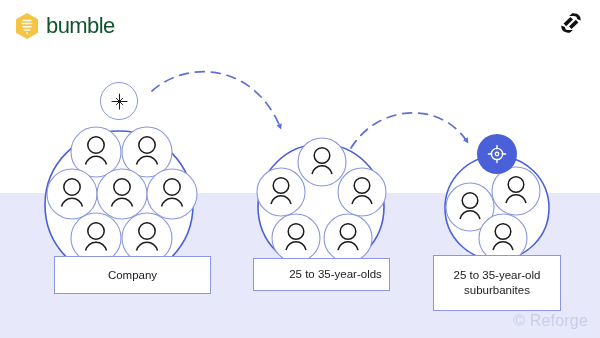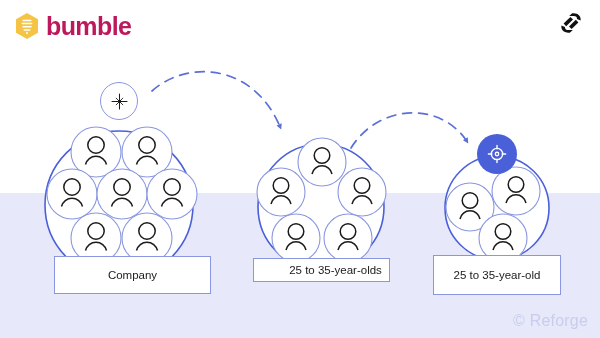--- a/index.html
+++ b/index.html
@@ -24,24 +24,24 @@
   
   .logo{
     position:absolute;left:14px;top:12px;
     display:flex;align-items:center;gap:6px;
     z-index:9;
   }
   .logo-hex{
     width:26px;height:28px;flex:0 0 auto;display:block;
   }
   .logo-text{
-    font-size:25px;line-height:1;
-    color:#be185d;
+    font-size:22px;line-height:1;
+    color:#14532d;
     letter-spacing:-0.6px;
-    font-weight:700;
+    font-weight:400;
   }
   
   .reforge-mark{
     position:absolute;right:16px;top:10px;
     width:26px;height:26px;z-index:9;
   }
   
   .diagram{
     position:absolute;left:0;top:0;
     width:600px;height:338px;
@@ -55,22 +55,22 @@
     box-sizing:border-box;
     display:flex;flex-direction:column;
     align-items:center;justify-content:center;
     color:#1b1b1b;
     font-size:11.5px;
     line-height:15px;
     z-index:6;
     text-align:center;
   }
   #label-1{left:54px;top:256px;width:157px;height:38px;}
-  #label-2{left:253px;top:258px;width:137px;height:24px;padding-left:28px;}
-  #label-3{left:433px;top:255px;width:128px;height:40px;}
+  #label-2{left:253px;top:258px;width:137px;height:33px;padding-left:28px;}
+  #label-3{left:433px;top:255px;width:128px;height:56px;}
   .label-line{display:block;white-space:nowrap;}
   
   .badge{
     position:absolute;z-index:7;
     border-radius:50%;
     display:flex;align-items:center;justify-content:center;
     box-sizing:border-box;
   }
   #badge-ai{
     left:100px;top:82px;width:38px;height:38px;
@@ -235,17 +235,18 @@
   <div class="label-box" id="label-1">
     <span class="label-line">Company</span>
   </div>
 
   <div class="label-box" id="label-2">
     <span class="label-line">25 to 35-year-olds</span>
   </div>
 
   <div class="label-box" id="label-3">
     <span class="label-line">25 to 35-year-old</span>
+    <span class="label-line">suburbanites</span>
   </div>
 
   <div class="watermark">© Reforge</div>
 
 </div>
 
 </body></html>

